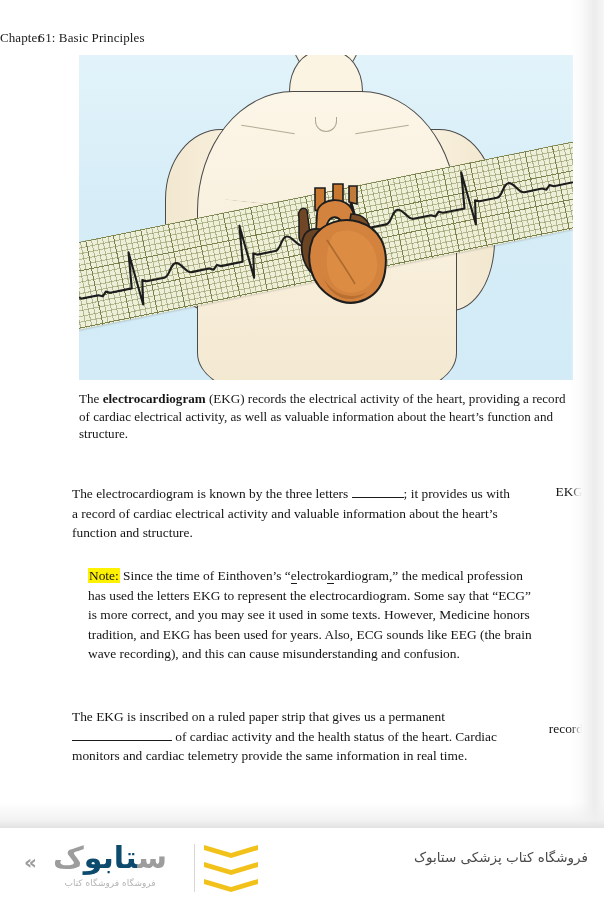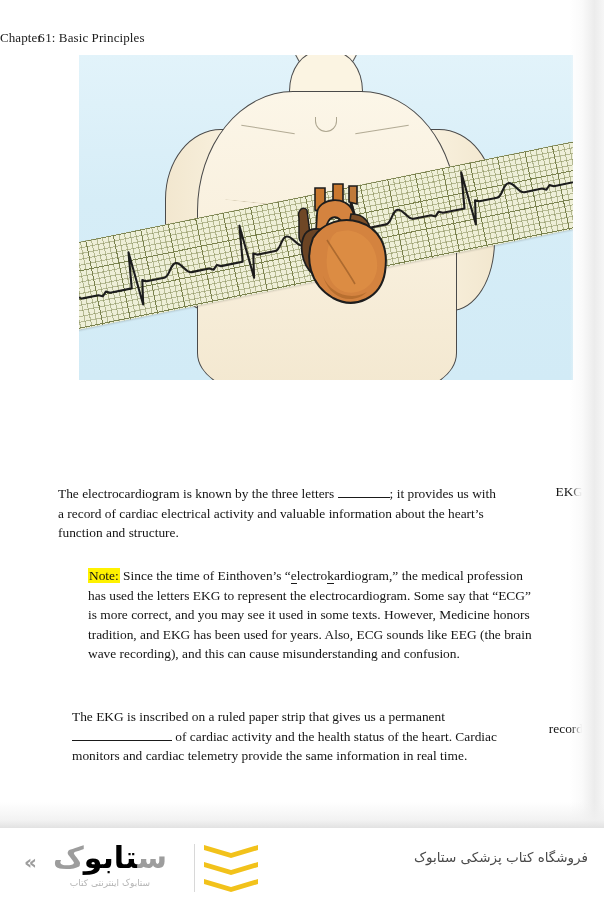--- a/index.html
+++ b/index.html
@@ -187,21 +187,21 @@
   }
   #caption b { font-weight: bold; }
 
   
   .body-block {
     position: absolute;
     font-size: 13.4px;
     line-height: 19.6px;
     color: #141414;
   }
-  #para-1 { left: 58px; top: 484px; width: 440px; }
+  #para-1 { left: 72px; top: 484px; width: 440px; }
   #para-3 { left: 72px; top: 707px; width: 440px; }
 
   .answer {
     position: absolute;
     width: 120px;
     text-align: right;
     font-size: 13.4px;
     color: #141414;
   }
   #answer-1 { left: 463px; top: 484px; }
@@ -248,21 +248,21 @@
     width: 168px;
     text-align: center;
     font-family: "DejaVu Sans", sans-serif;
     font-size: 30px;
     font-weight: bold;
     color: #9d9d9d;
     direction: rtl;
     letter-spacing: 0px;
     line-height: 36px;
   }
-  #logo-word .gold { color: #000000; }
+  #logo-word .gold { color: #0c4a6e; }
   #logo-chevron-left {
     position: absolute;
     left: 2px; top: 14px;
     font-family: "DejaVu Sans", sans-serif;
     font-size: 20px;
     color: #9d9d9d;
     font-weight: bold;
   }
   #logo-sub {
     position: absolute;
@@ -379,20 +379,23 @@
 
         <path d="M44,52 C62,46 82,58 84,82 C86,102 70,116 52,112 C38,108 32,92 34,76 C35,64 38,55 44,52 Z" fill="#dc8c43" stroke="none" opacity="0.95"></path>
 
         <path d="M30,96 C36,112 56,122 74,112 C62,124 38,122 30,96 Z" fill="#b06a2c" opacity="0.8"></path>
 
         <path d="M34,60 C44,76 54,90 62,104" fill="none" stroke="#9d5f28" stroke-width="1.6" opacity="0.75"></path>
       </svg>
     </div>
   </div>
 
+  <div id="caption">
+    <span>The </span><b>electrocardiogram</b><span> (EKG) records the electrical activity of the heart, providing a record of cardiac electrical activity, as well as valuable information about the heart’s function and structure.</span>
+  </div>
 
   <div class="body-block" id="para-1">
     <span>The electrocardiogram is known by the three letters </span><span class="blank-line" id="blank-1"></span><span>; it provides us with a record of cardiac electrical activity and valuable information about the heart’s function and structure.</span>
   </div>
   <div class="answer" id="answer-1">EKG</div>
 
   <div id="note-block">
     <span id="note-label">Note:</span><span> Since the time of Einthoven’s “</span><span class="uline">e</span><span>lectro</span><span class="uline">k</span><span>ardiogram,” the medical profession has used the letters EKG to represent the electrocardiogram. Some say that “ECG” is more correct, and you may see it used in some texts. However, Medicine honors tradition, and EKG has been used for years. Also, ECG sounds like EEG (the brain wave recording), and this can cause misunderstanding and confusion.</span>
   </div>
 
@@ -403,21 +406,21 @@
 
   <div id="page-edge-right"></div>
   <div id="page-edge-bottom"></div>
 </div>
 
 <div id="footer">
 
   <div id="logo-area">
     <span id="logo-chevron-left">«</span>
     <div id="logo-word"><span>س</span><span class="gold">تابو</span><span>ک</span></div>
-    <div id="logo-sub">ستابوک اینترنتی کتاب</div>
+    <div id="logo-sub">فروشگاه فروشگاه کتاب</div>
     <div id="logo-divider"></div>
     <div id="logo-mark">
       <span class="chev" id="chev-1"></span>
       <span class="chev" id="chev-2"></span>
       <span class="chev" id="chev-3"></span>
     </div>
   </div>
 
   <div id="footer-text">
     <div id="footer-fa">فروشگاه کتاب پزشکی ستابوک</div>

